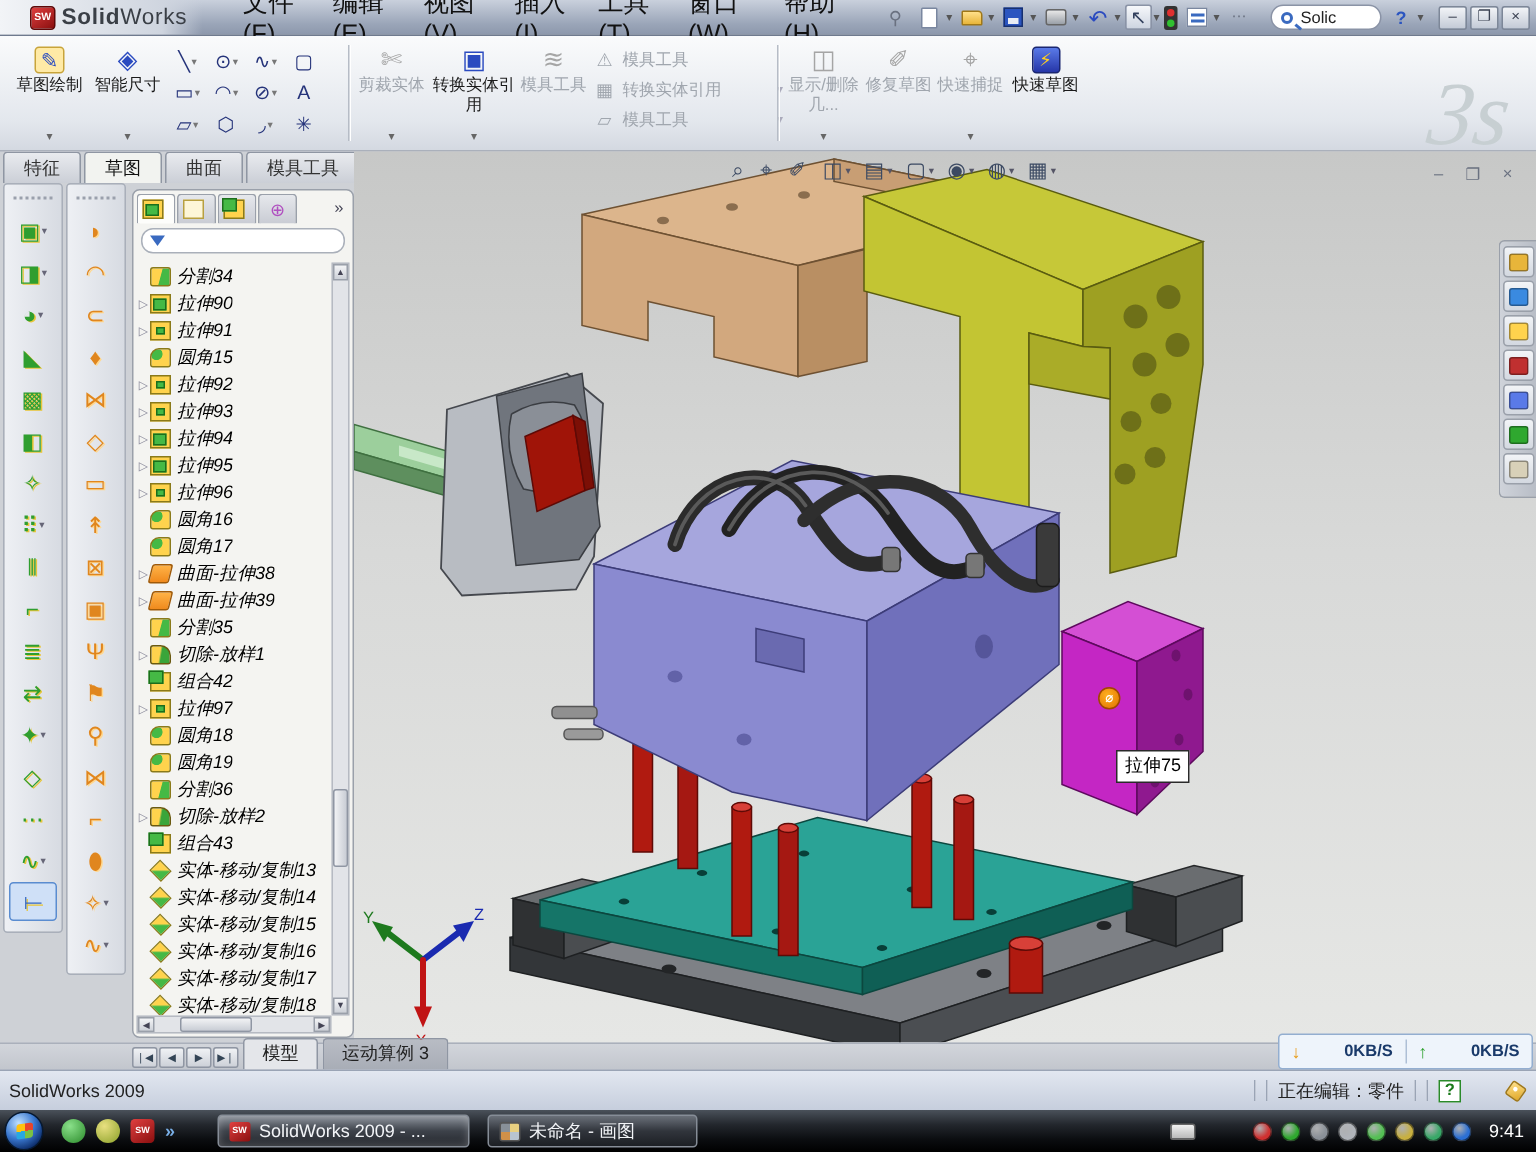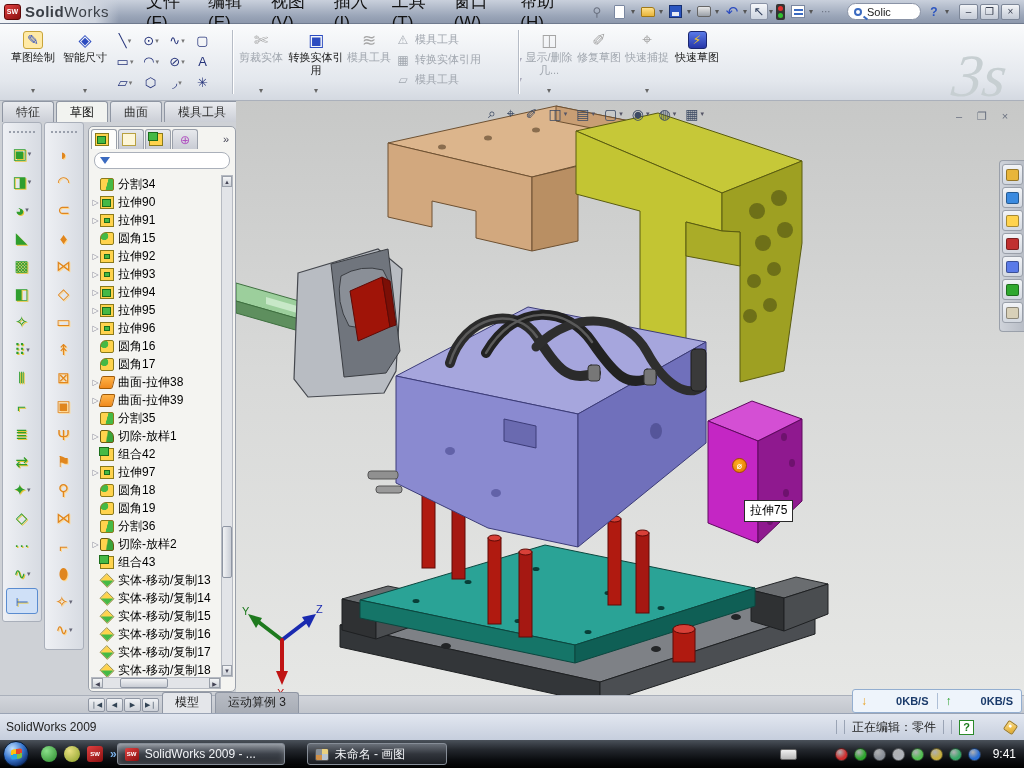--- a/index.html
+++ b/index.html
@@ -3,21 +3,21 @@
 <meta charset="utf-8">
 <style>
   html,body{margin:0;padding:0;background:#444;}
   *{box-sizing:border-box;font-family:"Liberation Sans","DejaVu Sans",sans-serif;}
   #screen{position:relative;width:1024px;height:768px;overflow:hidden;background:#ced1d6;}
 
   
   .titlebar{position:absolute;left:0;top:0;width:1024px;height:24px;
     background:linear-gradient(#c9d0dc,#9aa5b8 70%,#8d98ac);border-bottom:1px solid #6f7a8e;
     display:flex;align-items:center;}
-  .logo{display:flex;align-items:center;gap:4px;padding:0 10px 0 4px;height:100%;
+  .logo{display:flex;align-items:center;gap:4px;padding:0 10px 0 20px;height:100%;
     background:linear-gradient(90deg,#f2f4f7,#cfd5df 80%,rgba(207,213,223,0));}
   .logo-cube{width:17px;height:16px;border-radius:3px;background:linear-gradient(145deg,#e04040,#8a0f0f);
     color:#fff;font-size:7px;font-weight:bold;display:flex;align-items:center;justify-content:center;border:1px solid #5d0808;}
   .logo-text{font-size:15px;color:#3a3f46;letter-spacing:.5px;}
   .logo-text .b{font-weight:bold;}
   .menus{display:flex;gap:2px;margin-left:18px;}
   .menu-item{font-size:17px;color:#111;padding:3px 9px;cursor:default;}
   .tb-icons{display:flex;align-items:center;gap:3px;margin-left:14px;}
   .ti-btn{width:20px;height:18px;display:flex;align-items:center;justify-content:center;font-size:12px;color:#2b4bc0;}
   .ti-dd{font-size:8px;color:#555;margin-left:-2px;}
@@ -90,21 +90,21 @@
     background:linear-gradient(#e6e8ec,#c9ccd4);display:flex;align-items:center;justify-content:center;font-size:11px;margin-right:1px;}
   .fm-tab.active{background:#fdfdfb;}
   .fm-more{margin-left:auto;font-size:11px;color:#445;padding-right:4px;}
   .filterbox{margin:3px 5px;height:17px;background:#fff;border:1px solid #aab0ba;border-radius:8px;
     display:flex;align-items:center;padding:0 5px;}
   .funnel{width:0;height:0;border-left:5px solid transparent;border-right:5px solid transparent;border-top:7px solid #3a6ac0;position:relative;}
   .tree{position:absolute;left:2px;top:48px;right:14px;bottom:14px;overflow:hidden;}
   .trow{display:flex;align-items:center;height:18px;font-size:12px;color:#000;white-space:nowrap;}
   .tcaret{width:9px;font-size:8px;color:#889;flex:none;text-align:center;}
   .ti{width:14px;height:13px;display:inline-block;position:relative;flex:none;margin-right:4px;}
-  .tlabel{overflow:hidden;}
+  .tlabel{overflow:hidden;font-style:italic;}
   .ic-split{background:linear-gradient(105deg,#ffd34d 48%,#45b945 52%);border:1px solid #8a7a1a;border-radius:2px;}
   .ic-ext1{background:#ffd34d;border:1px solid #8a7a1a;}
   .ic-ext1:after{content:"";position:absolute;inset:3px;background:#45b945;border:1px solid #1c6e1c;}
   .ic-ext2{background:#ffd34d;border:1px solid #8a7a1a;}
   .ic-ext2:after{content:"";position:absolute;left:1px;bottom:1px;width:7px;height:6px;background:#45b945;border:1px solid #1c6e1c;}
   .ic-fillet{background:radial-gradient(circle at 28% 28%,#45b945 32%,#ffd34d 36%);border:1px solid #8a7a1a;border-radius:6px 2px 2px 2px;}
   .ic-surf{background:linear-gradient(#ffb347,#f08a1d);border:1px solid #a05a08;transform:skewX(-14deg);border-radius:2px;}
   .ic-cutloft{background:linear-gradient(100deg,#ffd34d 45%,#3aa53a 55%);border:1px solid #6a5a10;border-radius:2px 7px 2px 2px;}
   .ic-comb{background:#ffd34d;border:1px solid #8a7a1a;}
   .ic-comb:after{content:"";position:absolute;left:-2px;top:-2px;width:8px;height:7px;background:#45b945;border:1px solid #1c6e1c;}
@@ -176,21 +176,21 @@
   .orb{width:26px;height:26px;border-radius:50%;margin-left:3px;position:relative;flex:none;
     background:radial-gradient(circle at 35% 28%,#bfe0ff,#3a78d0 45%,#0b2a66 80%);border:1px solid #061830;
     display:flex;align-items:center;justify-content:center;}
   .orb .flag{width:11px;height:10px;border-radius:2px;transform:skewY(-8deg);
     background:conic-gradient(#e8452c 0 25%,#7ac143 0 50%,#29a8e0 0 75%,#ffc20e 0);}
   .qlaunch{display:flex;align-items:center;gap:7px;margin-left:12px;}
   .ql{width:16px;height:16px;border-radius:50%;}
   .ql.sw{border-radius:3px;background:linear-gradient(145deg,#e04040,#8a0f0f);color:#fff;font-size:6px;font-weight:bold;
     display:flex;align-items:center;justify-content:center;}
   .ql-more{color:#7ab0e8;font-size:12px;font-weight:bold;}
-  .taskbtns{display:flex;gap:22px;margin-left:0;}
+  .taskbtns{display:flex;gap:12px;margin-left:28px;}
   .taskbtn{width:168px;height:22px;border-radius:3px;border:1px solid #868d97;display:flex;align-items:center;gap:6px;
     padding:0 7px;font-size:12px;color:#f2f4f7;background:linear-gradient(#6a7079,#31353c 50%,#1c1f24);}
   .taskbtn.active{background:linear-gradient(#8a9099,#3d424a 50%,#24272d);box-shadow:inset 0 0 6px rgba(255,255,255,.25);}
   .tb-ico{width:14px;height:13px;border-radius:2px;flex:none;}
   .tb-ico.sw{background:linear-gradient(145deg,#e04040,#8a0f0f);color:#fff;font-size:6px;font-weight:bold;display:flex;align-items:center;justify-content:center;}
   .tb-ico.paint{background:conic-gradient(#e8d080 0 25%,#b8c4d0 0 50%,#d09048 0 75%,#889098 0);border:1px solid #555;}
   .tb-lbl{white-space:nowrap;overflow:hidden;}
   .tray{margin-left:auto;display:flex;align-items:center;gap:6px;margin-right:8px;}
   .kbd{width:17px;height:11px;background:linear-gradient(#f0f0f0,#b8b8b8);border:1px solid #666;border-radius:2px;}
   .tri{width:13px;height:13px;border-radius:50%;flex:none;}

